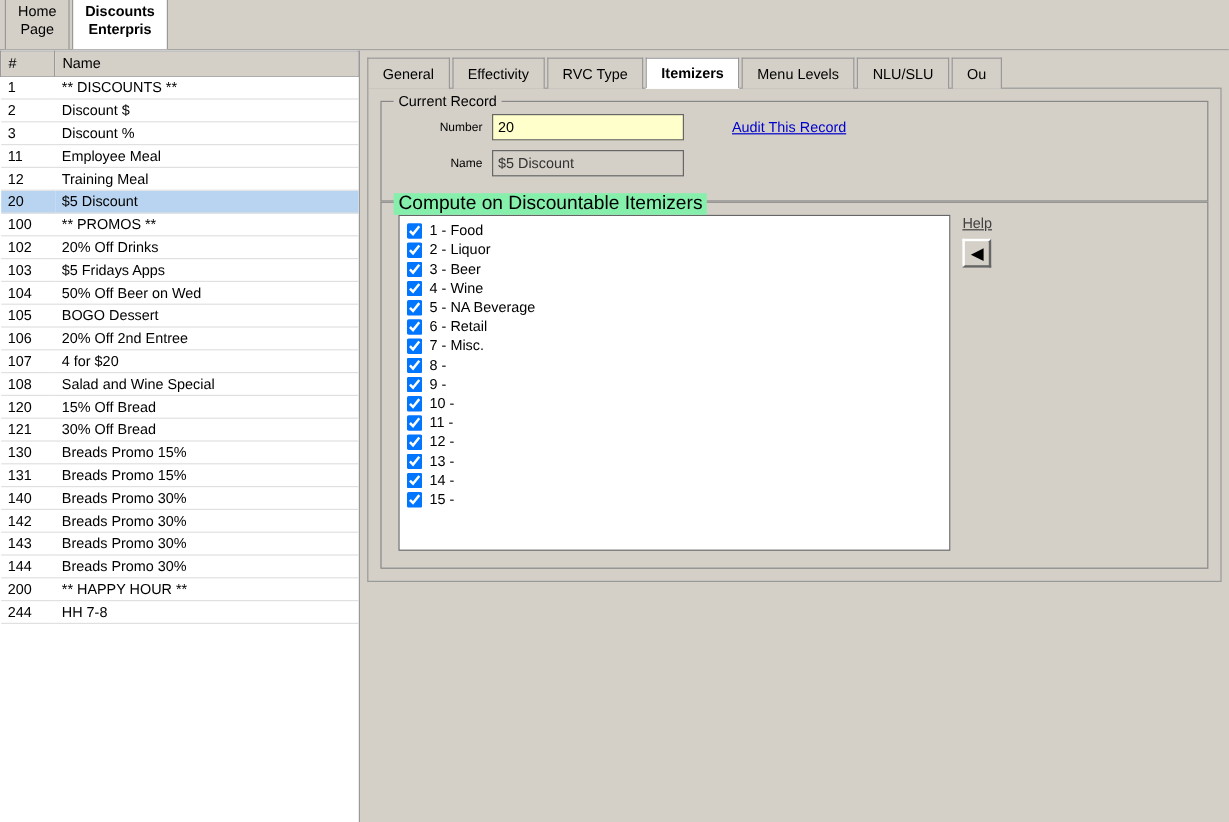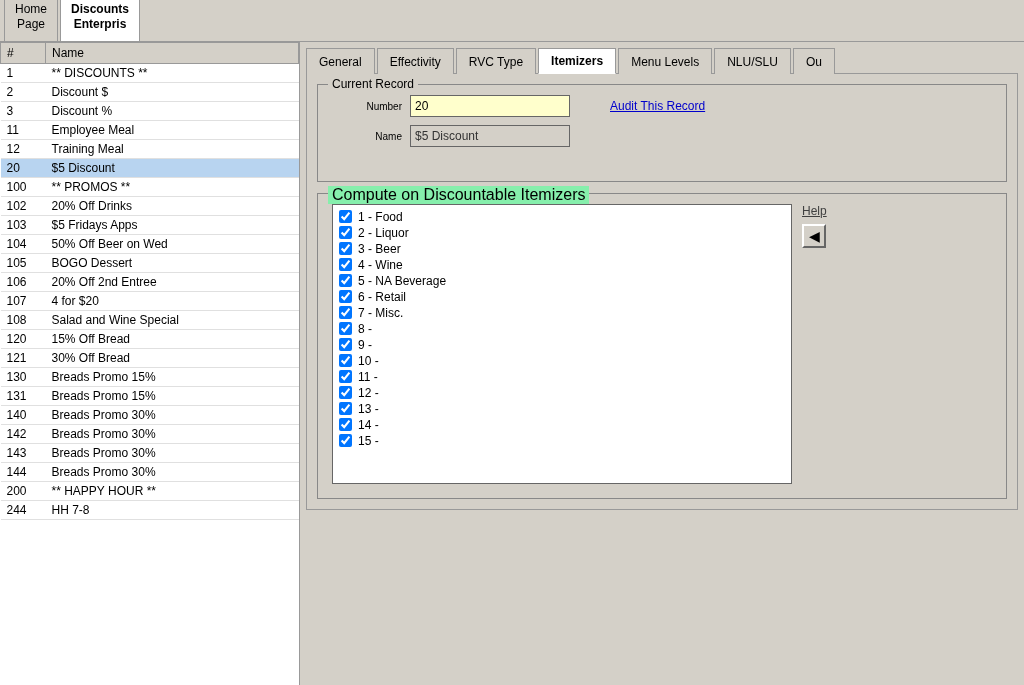--- a/index.html
+++ b/index.html
@@ -119,22 +119,22 @@
     .tab-content-area {
       background: #d4d0c8;
       border: 1px solid #999;
       padding: 10px;
       margin-top: -1px;
     }
 
     
     .fieldgroup {
       border: 1px solid #888;
-      padding: 10px 14px 26px 14px;
-      margin-bottom: 11px;
+      padding: 10px 14px 12px 14px;
+      margin-bottom: 0;
       position: relative;
       background: #d4d0c8;
     }
     .fieldgroup-legend {
       position: absolute;
       top: -8px;
       left: 10px;
       background: #d4d0c8;
       padding: 0 4px;
       font-size: 12px;
@@ -196,21 +196,21 @@
     .checkbox-list {
       border: 1px solid #666;
       background: #fff;
       width: 460px;
       height: 280px;
       overflow-y: auto;
       padding: 4px;
     }
     .checkbox-item {
       display: flex;
-      align-items: flex-start;
+      align-items: flex-end;
       padding: 1px 2px;
       font-size: 12px;
       cursor: pointer;
     }
     .checkbox-item input[type="checkbox"] {
       margin-right: 6px;
       cursor: pointer;
     }
 
     .itemizers-side {

